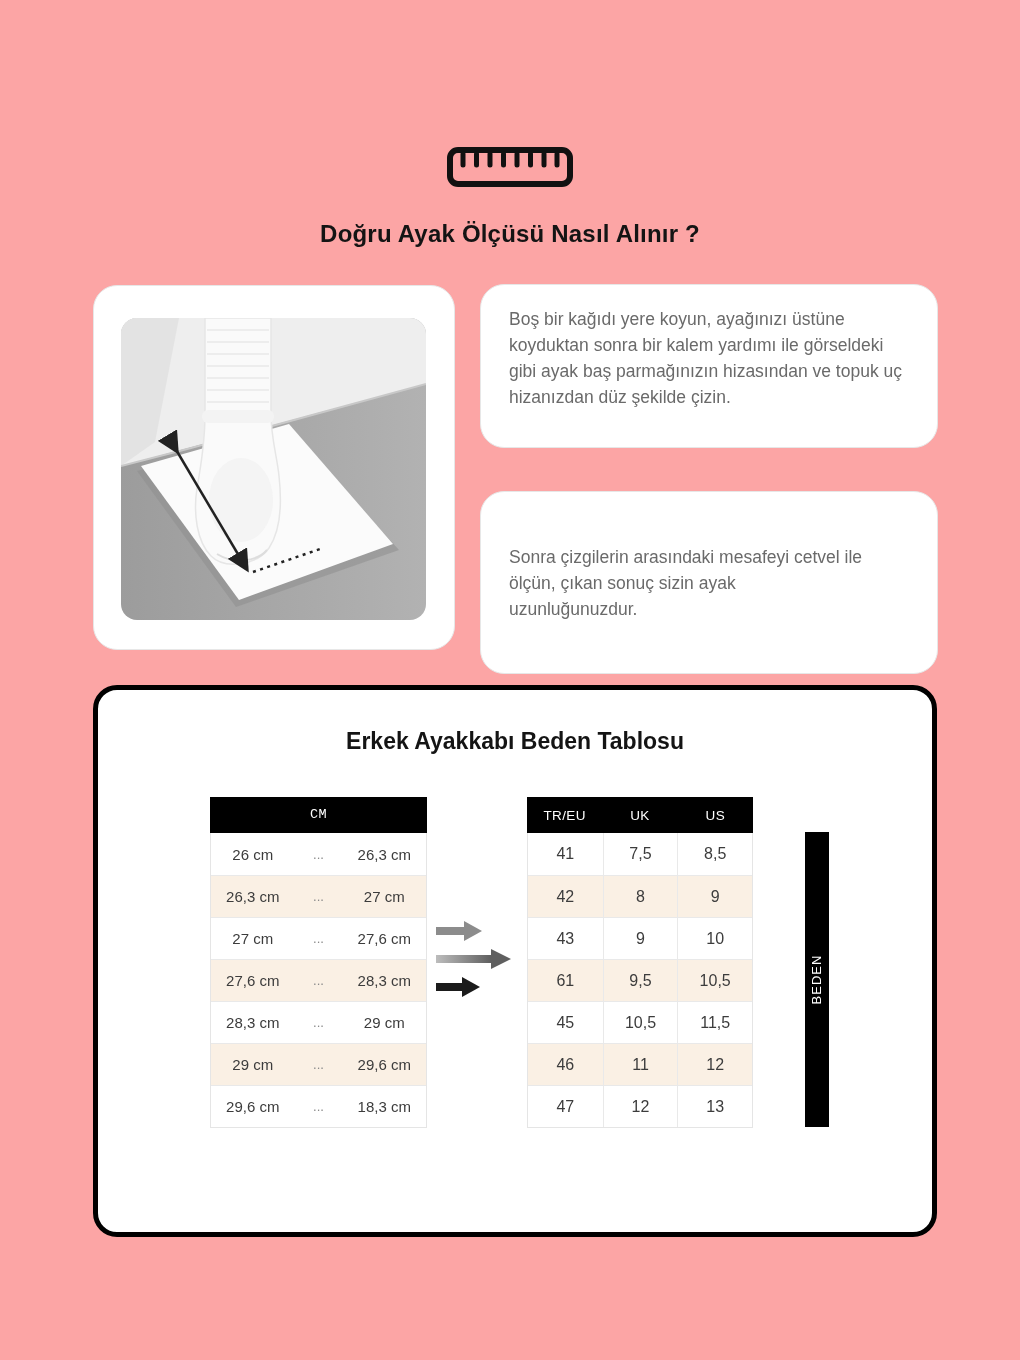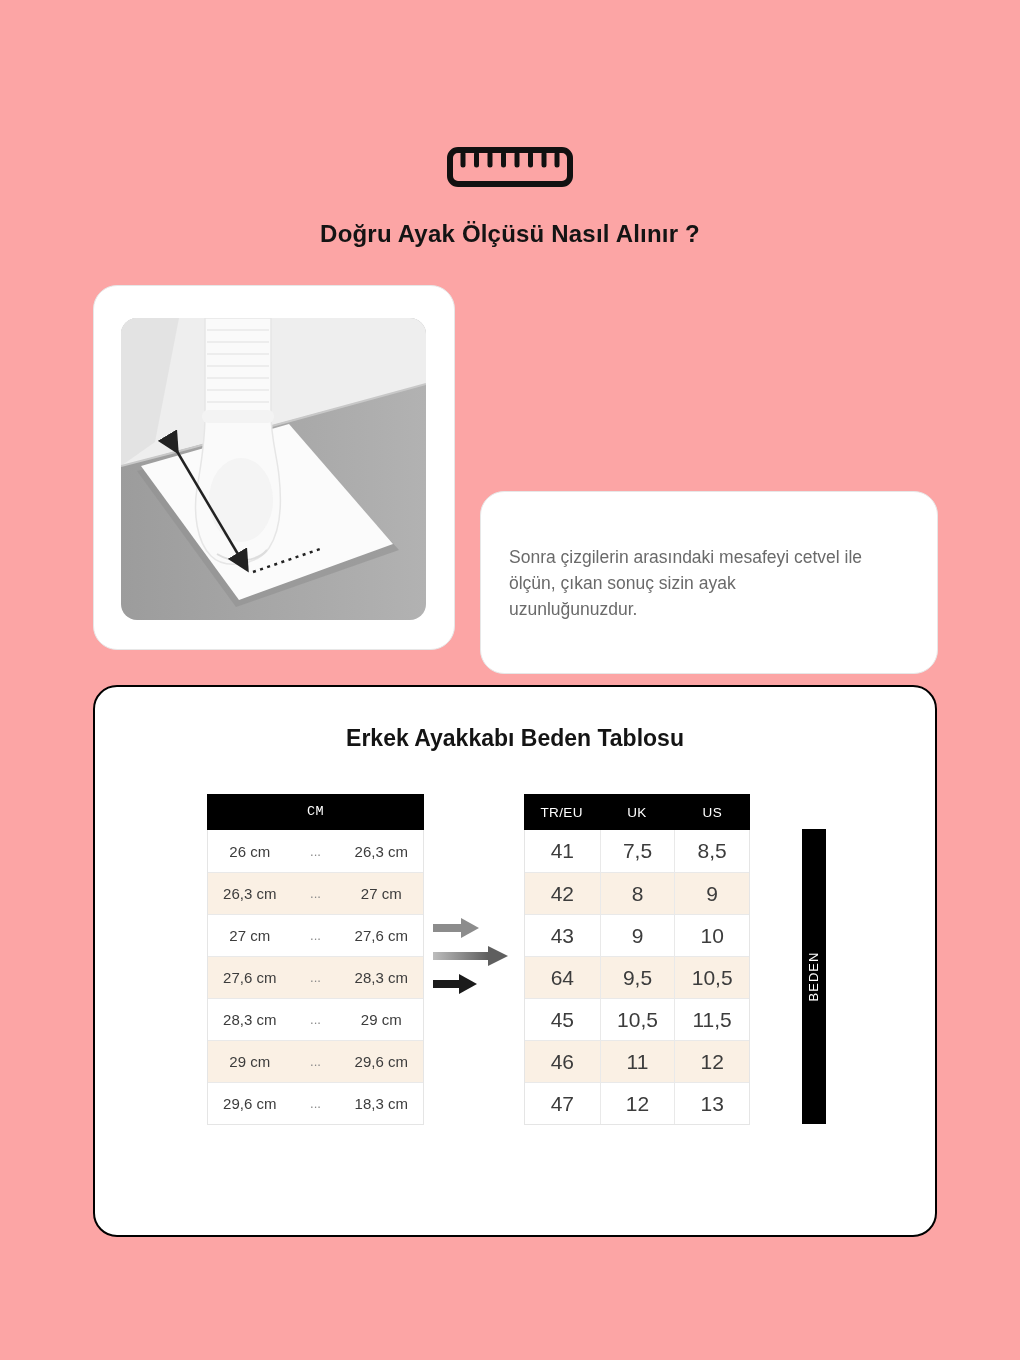--- a/index.html
+++ b/index.html
@@ -26,21 +26,21 @@
   .instr-card { position:absolute; left:480px; width:458px; border:1px solid #e7e7e7;
     border-radius:24px; background:#fff; }
   .card1 { top:284px; height:164px; padding:21px 28px; }
   .card2 { top:491px; height:183px; padding:8px 28px; display:flex; align-items:center; }
   .instr-text { font-size:17.5px; line-height:26px; color:#6a6a6a; }
   .card1 .instr-text { max-width:402px; }
   .card2 .instr-text { max-width:355px; }
 
   
   .table-card { position:absolute; left:93px; top:685px; width:844px; height:552px;
-    border:2px solid #000000; border-radius:24px; background:#fff; }
+    border:5px solid #000000; border-radius:24px; background:#fff; }
   .table-title { position:absolute; left:0; top:38px; width:100%; text-align:center;
     font-size:23px; font-weight:700; color:#141414; }
 
   
   .cm-table { position:absolute; left:112px; top:108px; width:217px;
     border:1px solid #e5e5e5; border-top:none; }
   .cm-header { height:36px; margin:-1px; margin-bottom:0; line-height:36px; background:#000;
     color:#fff; text-align:center; font-size:13.5px; letter-spacing:.4px;font-family:Liberation Mono, monospace; }
   .cm-row { display:grid; grid-template-columns:1fr 48px 1fr; align-items:center;
     height:42px; background:#fff; font-size:15px; color:#3c3c3c; text-align:center; }
@@ -48,21 +48,21 @@
   .cm-row.alt { background:#faf0e4; }
   .cm-row .sep { color:#8a8a8a; font-size:13px; }
 
   
   .size-table { position:absolute; left:429px; top:108px; width:226px;
     border:1px solid #e5e5e5; border-top:none; }
   .size-header { height:36px; margin:-1px; margin-bottom:0; background:#000; color:#fff;
     display:grid; grid-template-columns:repeat(3,1fr); align-items:center;
     text-align:center; font-size:13.5px; letter-spacing:.4px; }
   .size-row { display:grid; grid-template-columns:repeat(3,1fr); height:42px;
-    background:#fff; font-size:21px; color:#3c3c3c; }
+    background:#fff; font-size:16px; color:#3c3c3c; }
   .size-row + .size-row { border-top:1px solid #e9e9e9; }
   .size-row.alt { background:#faf0e4; }
   .size-row span { display:flex; align-items:center; justify-content:center; }
   .size-row span + span { border-left:1px solid #e9e9e9; }
 
   
   .beden-bar { position:absolute; left:707px; top:142px; width:24px; height:295px;
     background:#000; display:flex; align-items:center; justify-content:center; }
   .beden-bar span { transform:rotate(-90deg); color:#fff; font-size:13px;
     letter-spacing:1px; white-space:nowrap; }
@@ -130,20 +130,23 @@
         <ellipse cx="120" cy="182" rx="32" ry="42" fill="#f1f1f1" opacity="0.7"></ellipse>
         <path d="M96,236 C112,246 136,244 146,232" fill="none" stroke="#dddddd" stroke-width="2"></path>
 
         <line x1="54" y1="130" x2="124" y2="248" stroke="#222" stroke-width="2.5" marker-start="url(#ah)" marker-end="url(#ah)"></line>
 
         <line x1="132" y1="254" x2="202" y2="230" stroke="#222" stroke-width="2.5" stroke-dasharray="3,4.5"></line>
       </svg>
     </div>
   </div>
 
+  <div class="instr-card card1">
+    <p class="instr-text">Boş bir kağıdı yere koyun, ayağınızı üstüne koyduktan sonra bir kalem yardımı ile görseldeki gibi ayak baş parmağınızın hizasından ve topuk uç hizanızdan düz şekilde çizin.</p>
+  </div>
 
   <div class="instr-card card2">
     <p class="instr-text">Sonra çizgilerin arasındaki mesafeyi cetvel ile ölçün, çıkan sonuç sizin ayak uzunluğunuzdur.</p>
   </div>
 
   <div class="table-card">
     <h2 class="table-title">Erkek Ayakkabı Beden Tablosu</h2>
 
     <div class="cm-table">
       <div class="cm-header">CM</div>
@@ -225,21 +228,21 @@
             <span>42</span>
             <span>8</span>
             <span>9</span>
           </div>
           <div class="size-row">
             <span>43</span>
             <span>9</span>
             <span>10</span>
           </div>
           <div class="size-row alt">
-            <span>64</span>
+            <span>61</span>
             <span>9,5</span>
             <span>10,5</span>
           </div>
           <div class="size-row">
             <span>45</span>
             <span>10,5</span>
             <span>11,5</span>
           </div>
           <div class="size-row alt">
             <span>46</span>

